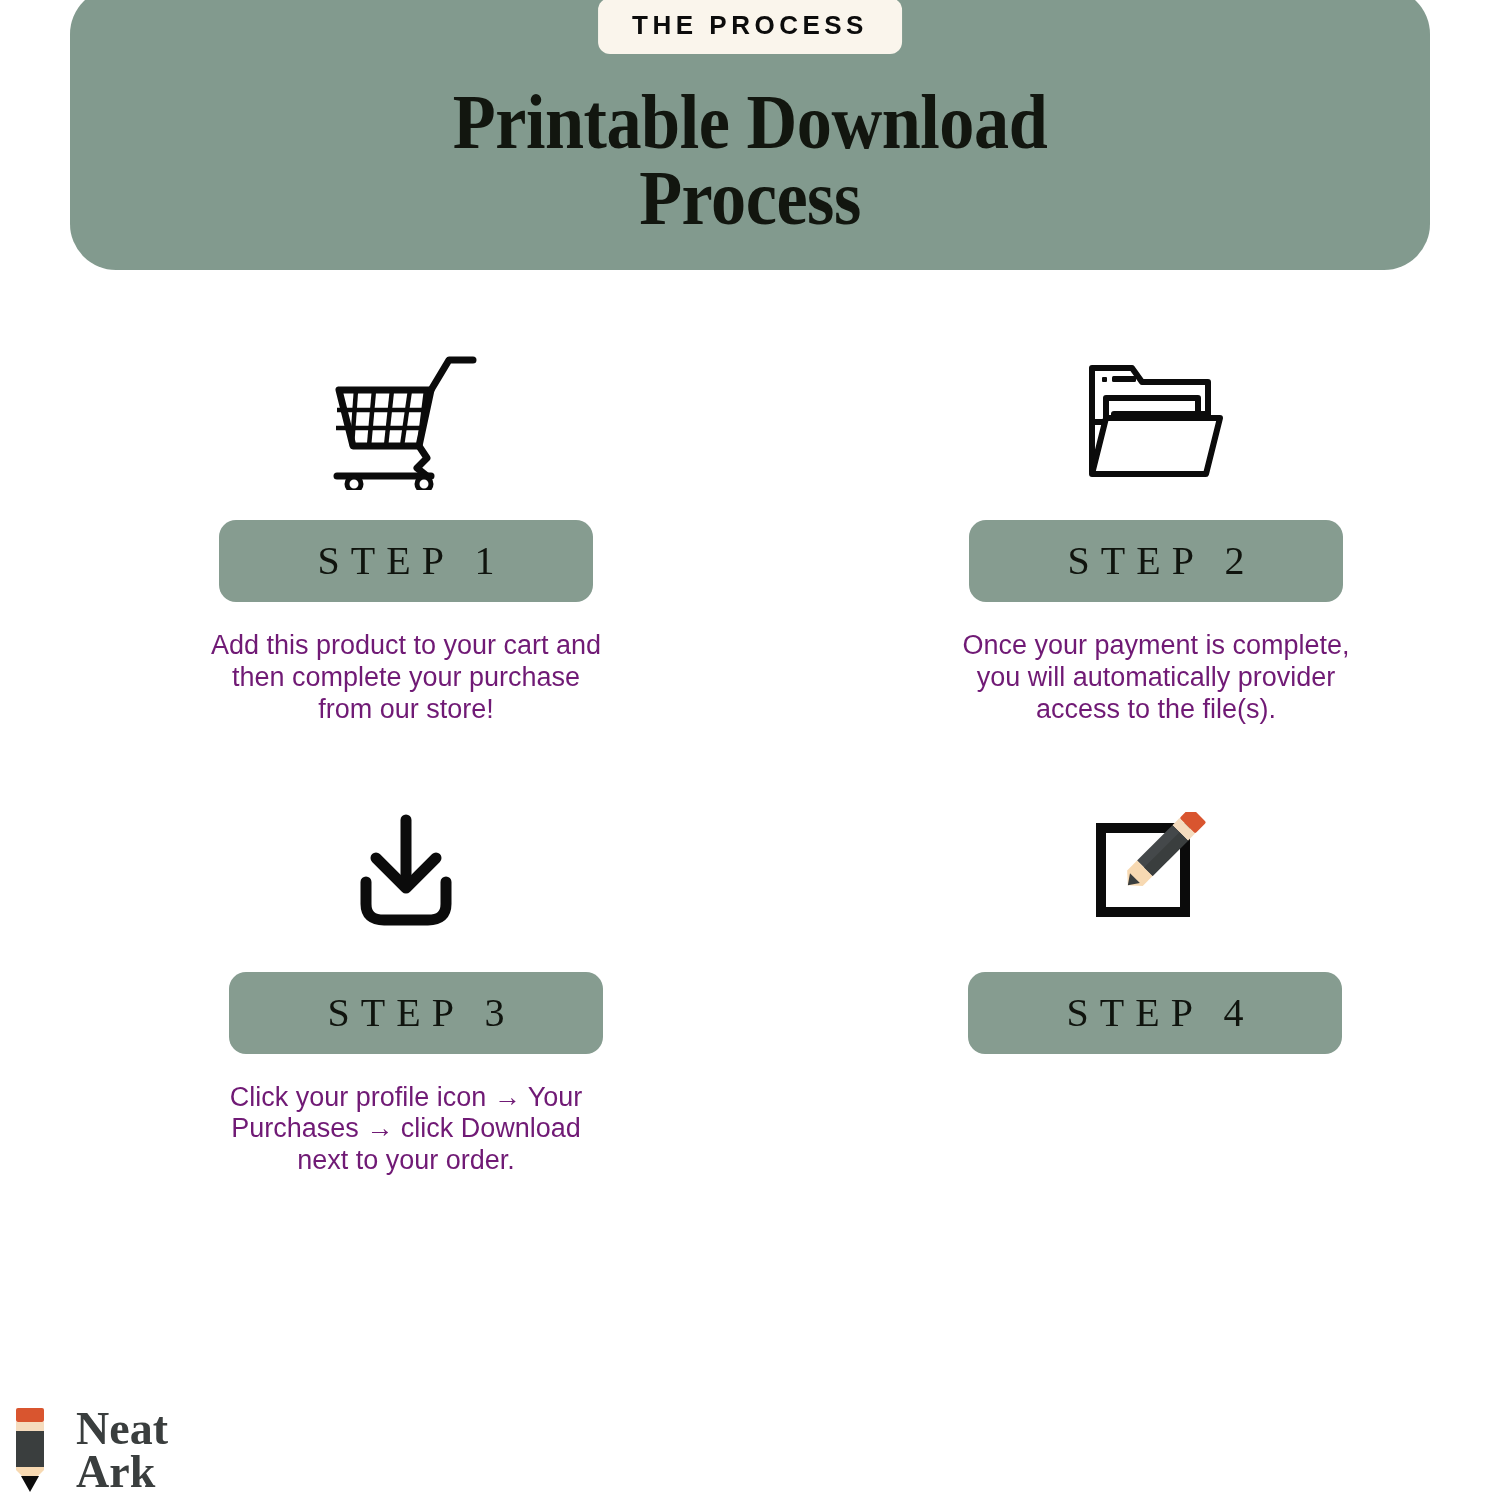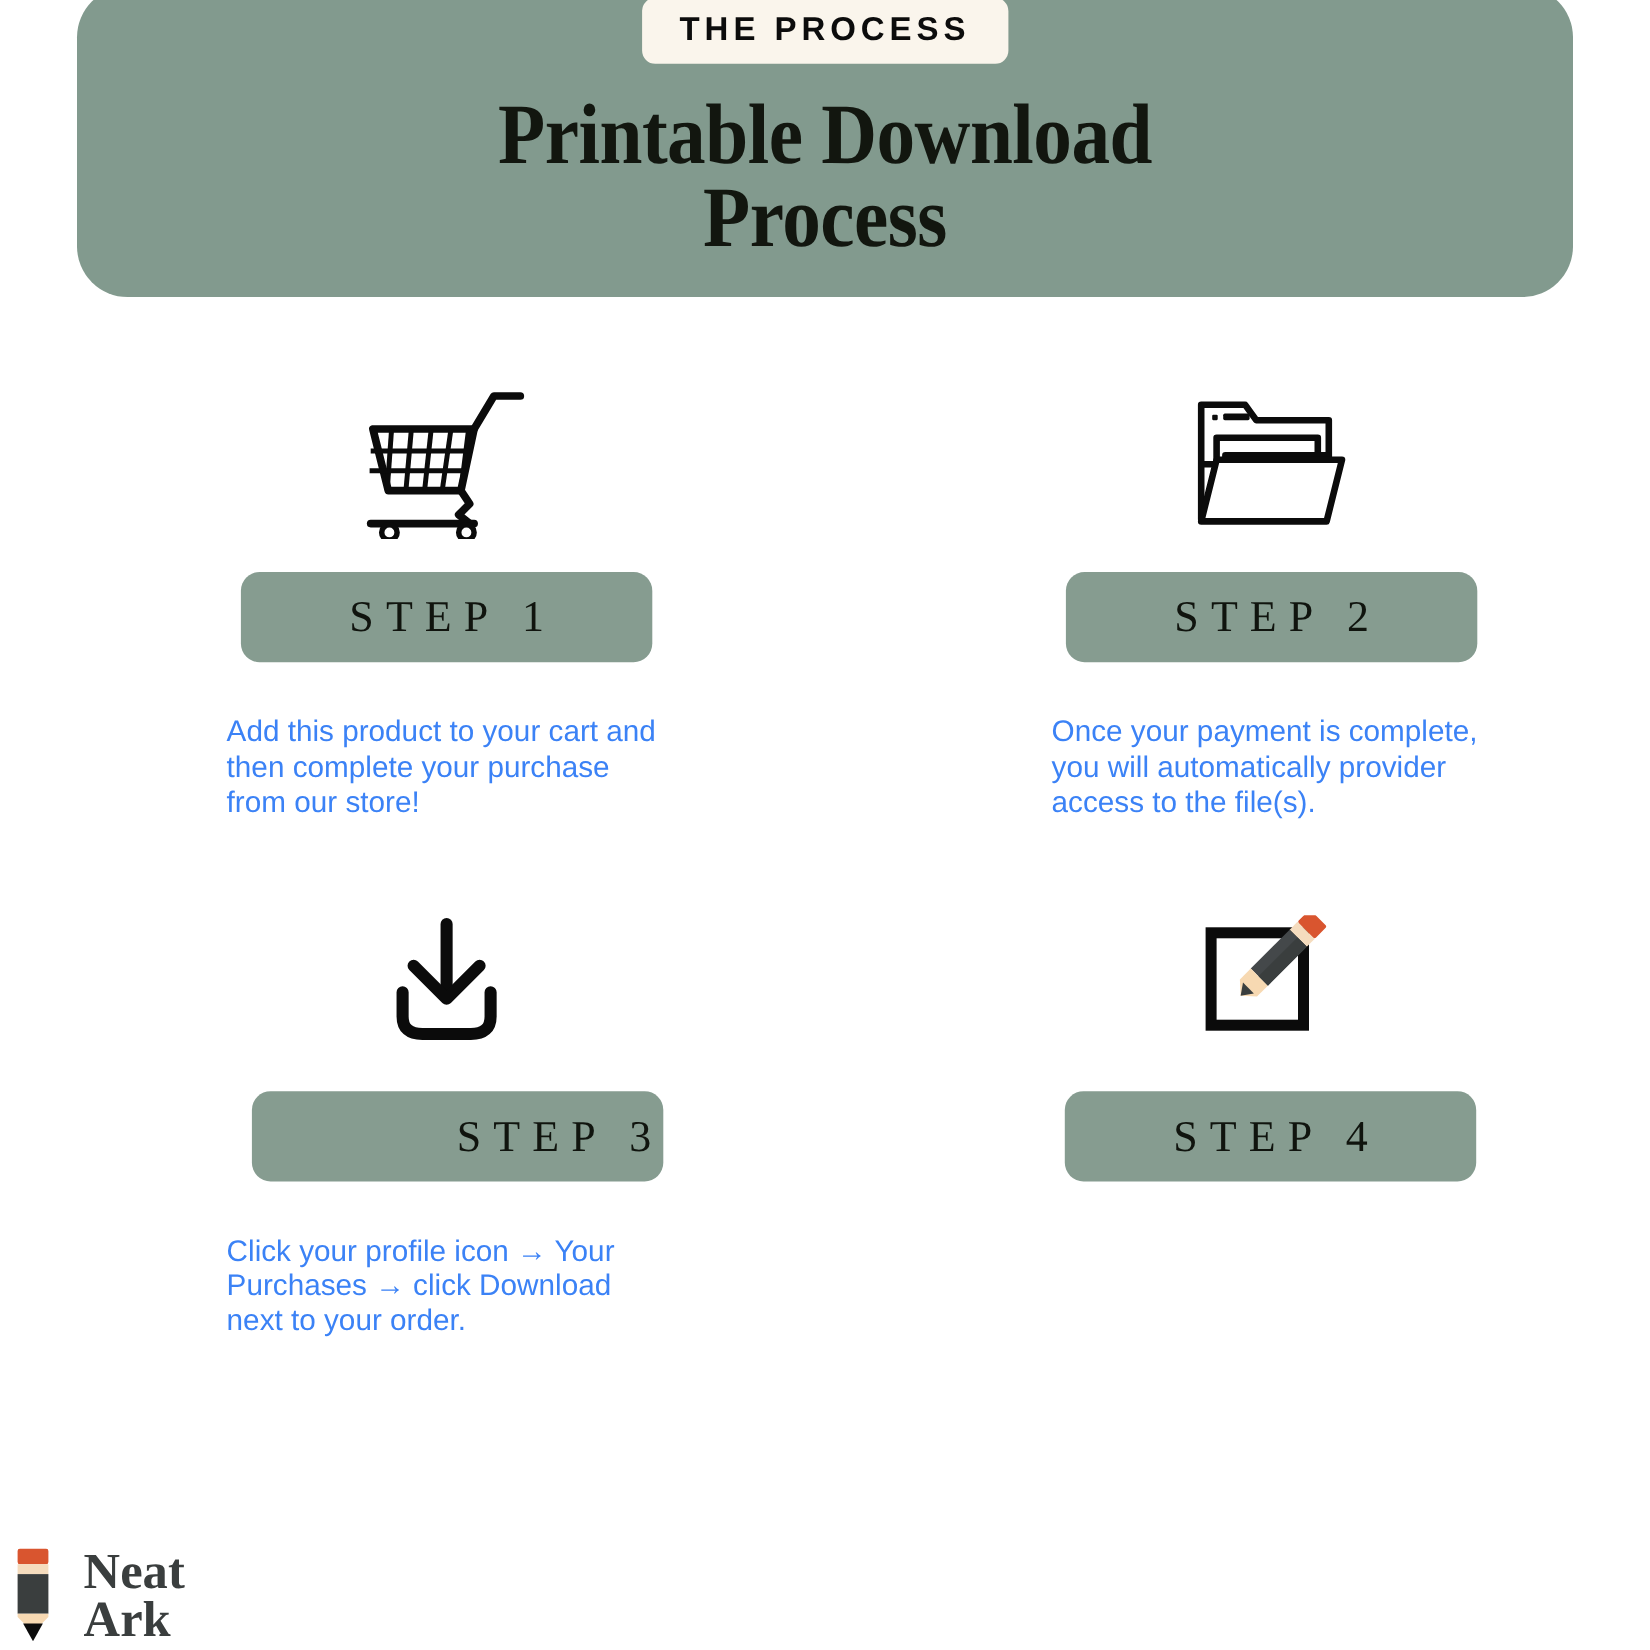--- a/index.html
+++ b/index.html
@@ -25,21 +25,21 @@
     left:50%; transform:translateX(-50%);
     top:10px;
     background:#FAF5EC;
     border-radius:12px;
     padding:14px 34px 16px 34px;
     white-space:nowrap;
   }
   .badge-text{
     font-family:"Liberation Sans", sans-serif;
     font-weight:bold;
-    font-size:30px;
+    font-size:26px;
     letter-spacing:4.5px;
     color:#0C0C0C;
     line-height:1;
     display:block;
   }
   .header-title{
     position:absolute;
     left:0; right:0;
     top:96px;
     text-align:center;
@@ -88,28 +88,29 @@
   .pill-label{
     font-family:"Liberation Serif", serif;
     font-size:40px;
     letter-spacing:11px;
     text-indent:11px;
     color:#10140E;
     line-height:1;
   }
   .desc{
     width:400px;
-    margin-top:48px;
+    margin-top:28px;
+    text-align:center;
     font-family:"Liberation Sans", sans-serif;
     font-size:27px;
     line-height:1.18;
-    color:#3b82f6;
+    color:#701a75;
   }
   .step-2 .pill, .step-4 .pill{ }
-  .step-3 .pill{ margin-left:20px;justify-content:flex-end; }
+  .step-3 .pill{ margin-left:20px; }
   .step-4 .pill{ margin-left:-2px;text-align:right; }
 
   
   .logo{
     position:absolute;
     left:12px; bottom:6px;
     display:flex;
     align-items:center;
     gap:28px;
   }

